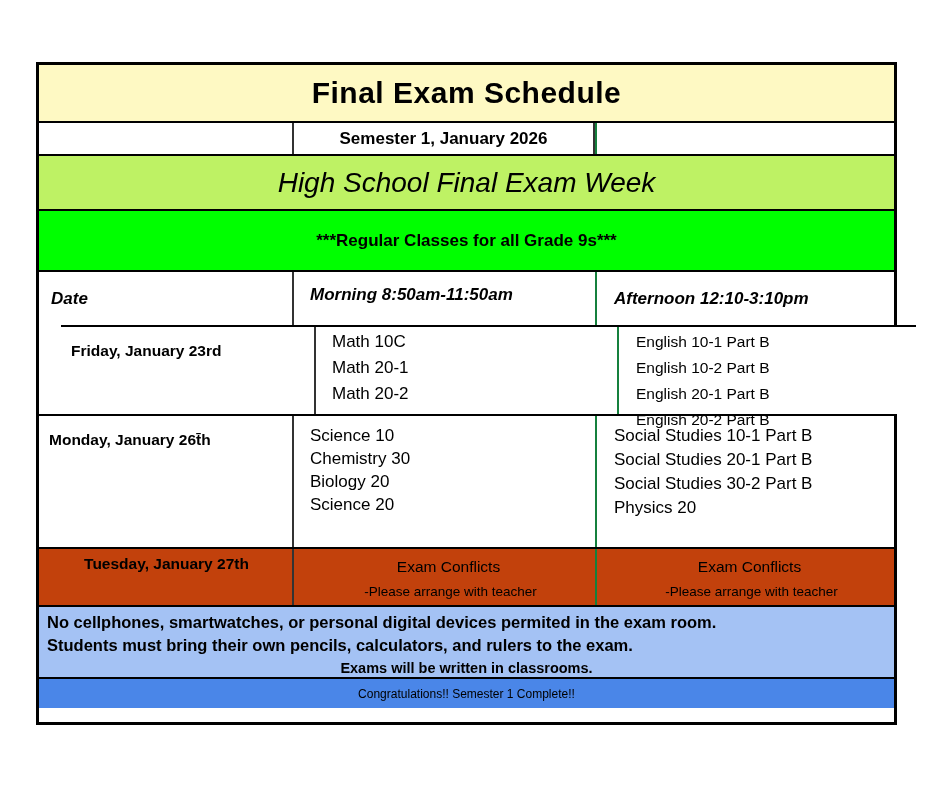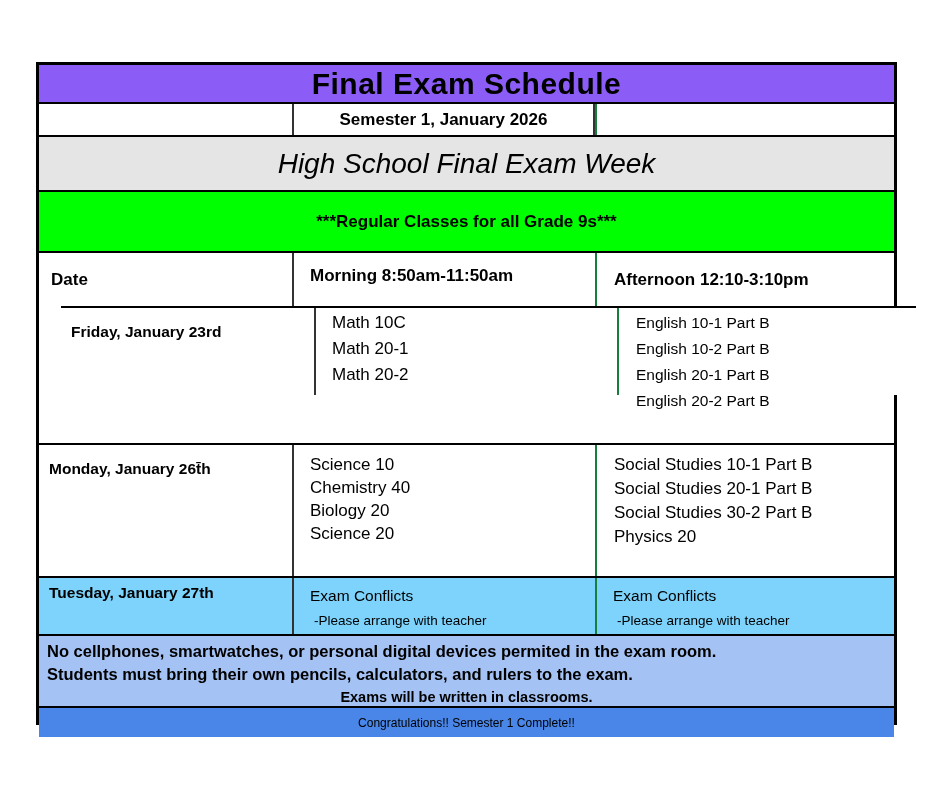--- a/index.html
+++ b/index.html
@@ -12,49 +12,49 @@
 
   .row { width:100%; display:flex; border-top:2px solid #000; }
   .row:first-child { border-top:none; }
 
   .cell { height:100%; }
   .c1 { width:253px; }
   .c2 { width:303px; border-left:2px solid #333; }
   .c3 { flex:1; border-left:2px solid #15803d; }
 
   
-  .row-title { height:37px; background:#8b5cf6; align-items:center; justify-content:center;text-align:center; }
+  .row-title { height:56px; background:#fef9c3; align-items:center; justify-content:center;text-align:center; }
   .title-text { font-size:30px; font-weight:bold; letter-spacing:0.5px; }
 
   
   .row-semester { height:33px; background:#fff;align-items:center; }
   .sem-cell { display:flex; align-items:center; justify-content:center; }
   .sem-cell.c2 { border-left:2px solid #333; border-right:2px solid #333; }
   .sem-text { font-size:17px; font-weight:bold; }
 
   
-  .row-banner { height:55px; background:#e5e5e5; align-items:center; justify-content:center; }
+  .row-banner { height:55px; background:#bef264; align-items:center; justify-content:center; }
   .banner-text { font-size:28px; font-style:italic; }
 
   
   .row-notice { height:61px; background:#00ff00; align-items:center; justify-content:center; }
   .notice-text { font-size:17px; font-weight:bold; }
 
   
-  .row-header { height:55px; background:#fff; }
+  .row-header { height:55px; background:#fff;font-style:italic; }
   .hdr { display:flex; align-items:center; font-size:17px; font-weight:bold; }
   .hdr.c1 { padding-left:12px; }
   .hdr.c2 { padding-left:16px; }
   .hdr.c3 { padding-left:17px; }
   .raise { position:relative; top:-4px; }
 
   
   .row-friday  { height:89px; background:#fff;margin-left:22px; }
-  .row-monday  { height:133px; background:#fff;margin-top:48px; }
-  .row-tuesday { height:58px;  background:#7dd3fc; }
+  .row-monday  { height:133px; background:#fff; }
+  .row-tuesday { height:58px;  background:#c2410c;text-align:center; }
 
   .date-cell { padding:15px 8px 0 10px; font-size:15.5px; font-weight:bold; }
   .date-cell.tight { padding-top:6px; }
 
   .course-cell { padding:2px 8px 0 16px; font-size:17px; }
   .c3.course-cell { padding-left:17px; }
   .lh26 { line-height:26px; }
   .lh23 { line-height:23px; }
   .lh24 { line-height:24px; }
   .fs15 { font-size:15.5px; }
@@ -119,21 +119,21 @@
         <div>English 10-2 Part B</div>
         <div>English 20-1 Part B</div>
         <div>English 20-2 Part B</div>
       </div>
     </div>
 
     <div class="row row-monday">
       <div class="cell c1 date-cell">Monday, January 26t̄h</div>
       <div class="cell c2 course-cell lh23 pt8">
         <div>Science 10</div>
-        <div>Chemistry 40</div>
+        <div>Chemistry 30</div>
         <div>Biology 20</div>
         <div>Science 20</div>
       </div>
       <div class="cell c3 course-cell lh24 pt8">
         <div>Social Studies 10-1 Part B</div>
         <div>Social Studies 20-1 Part B</div>
         <div>Social Studies 30-2 Part B</div>
         <div>Physics 20</div>
       </div>
     </div>

